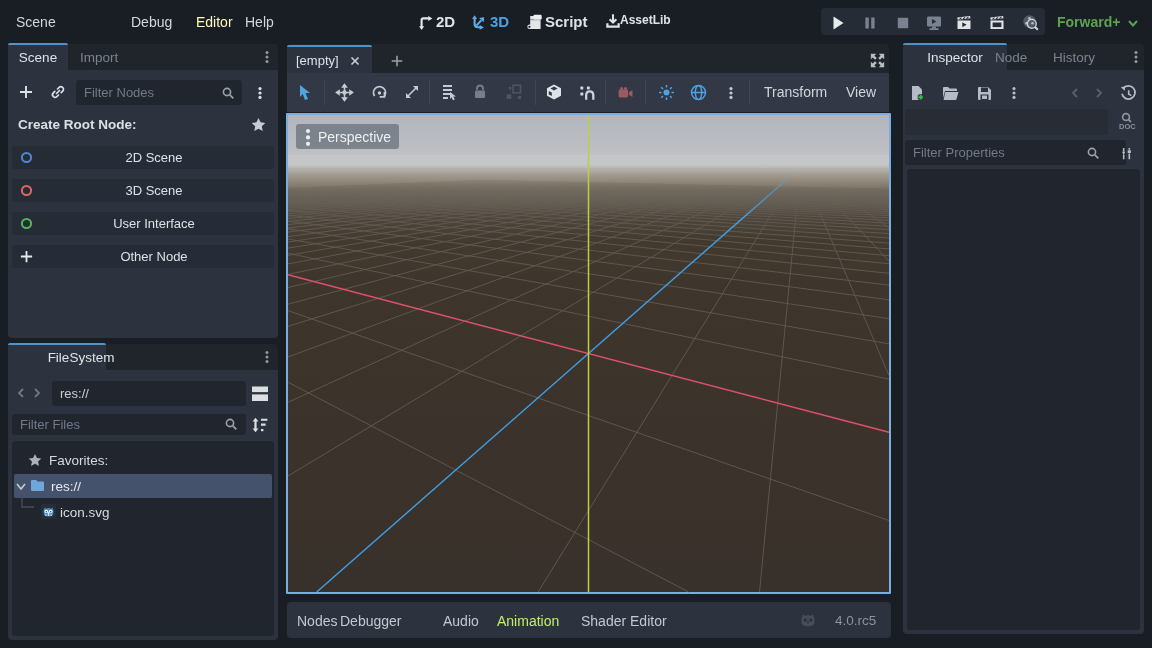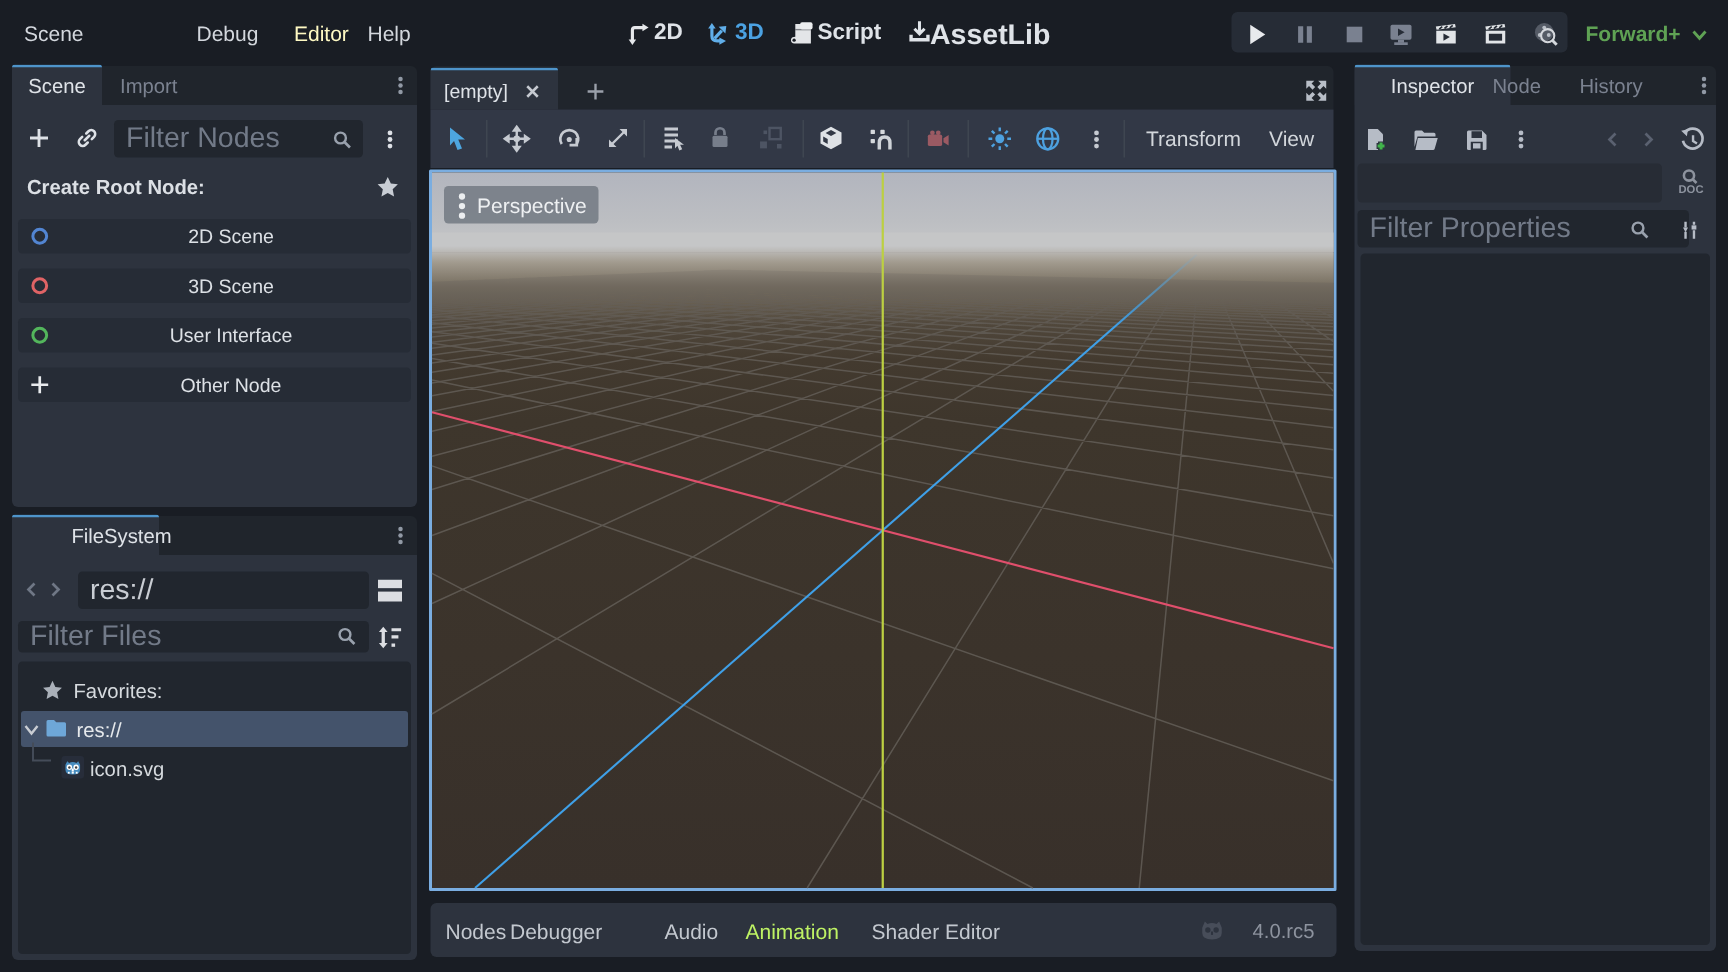--- a/index.html
+++ b/index.html
@@ -3,21 +3,21 @@
 <style>
   * { margin:0; padding:0; box-sizing:border-box; }
   html,body { width:1152px; height:648px; background:#191d24; overflow:hidden;
     font-family:"Liberation Sans", sans-serif; }
   .abs { position:absolute; }
   .panel { position:absolute; background:#2d333e; border-radius:4px; }
   .tabstrip { position:absolute; background:#20252c; border-radius:4px 4px 0 0; }
   .tab-on { position:absolute; background:#2d333e; border-top:2px solid #4e94ca; border-radius:2px 2px 0 0;
     color:#dfe3e8; font-size:13.5px; display:flex; align-items:center; justify-content:center; }
   .tab-off { position:absolute; color:#7b8290; font-size:13.5px; display:flex; align-items:center; }
-  .inp { position:absolute; background:#21262e; border-radius:3px; color:#727a88; font-size:19px;
+  .inp { position:absolute; background:#21262e; border-radius:3px; color:#727a88; font-size:13px;
     display:flex; align-items:center; padding-left:8px; }
   .btn { position:absolute; background:#262c36; border-radius:3px; color:#dde1e6; font-size:13px;
     display:flex; align-items:center; justify-content:center; padding-left:22px; }
   .txt { position:absolute; white-space:nowrap; }
   svg { position:absolute; overflow:visible; }
 </style></head>
 <body>
 
 <div class="txt" style="left:16px;top:14px;color:#d3d7dd;font-size:14px;">Scene</div>
 <div class="txt" style="left:68px;top:14px;color:#d3d7dd;font-size:14px;margin-top:32px;">Project</div>
@@ -43,21 +43,21 @@
   <path d="M3.2 2 H13.6 V15 H2.6 Q0.3 15 0.3 12.7 Q0.3 10.8 2.2 10.6 L3.2 10.5 Z" fill="#e3e5e8"></path>
   <circle cx="2.4" cy="12.8" r="1.1" fill="#1a1e25"></circle>
   <rect x="3.2" y="5.3" width="10.4" height="0.9" fill="#1a1e25" opacity="0.5"></rect>
   <rect x="6.4" y="0.8" width="8.3" height="4.8" rx="1.3" fill="#eceef0"></rect>
 </svg>
 <div class="txt" style="left:545px;top:13px;color:#dfe3e8;font-size:15px;font-weight:bold;">Script</div>
 <svg width="18" height="18" style="left:604px;top:13px;" viewBox="0 0 16 16">
   <path d="M8 1 V8 M5 5.5 L8 8.5 L11 5.5" fill="none" stroke="#dfe3e8" stroke-width="1.8"></path>
   <path d="M2 9 V13 H14 V9 H12 V11 H4 V9 Z" fill="#dfe3e8"></path>
 </svg>
-<div class="txt" style="left:620px;top:13px;color:#dfe3e8;font-size:19px;font-weight:bold;">AssetLib</div>
+<div class="txt" style="left:620px;top:13px;color:#dfe3e8;font-size:12px;font-weight:bold;">AssetLib</div>
 
 <div class="abs" style="left:821px;top:8px;width:224px;height:27px;background:#262c36;border-radius:4px;"></div>
 <svg width="16" height="16" style="left:830px;top:15px;" viewBox="0 0 16 16">
   <path d="M3.5 1.5 L13.5 8 L3.5 14.5 Z" fill="#e8eaed"></path>
 </svg>
 <svg width="16" height="16" style="left:862px;top:15px;" viewBox="0 0 16 16">
   <rect x="3.4" y="2.5" width="3.4" height="11" fill="#7a8190"></rect>
     <rect x="9.2" y="2.5" width="3.4" height="11" fill="#7a8190"></rect>
 </svg>
 <svg width="16" height="16" style="left:895px;top:15px;" viewBox="0 0 16 16">

